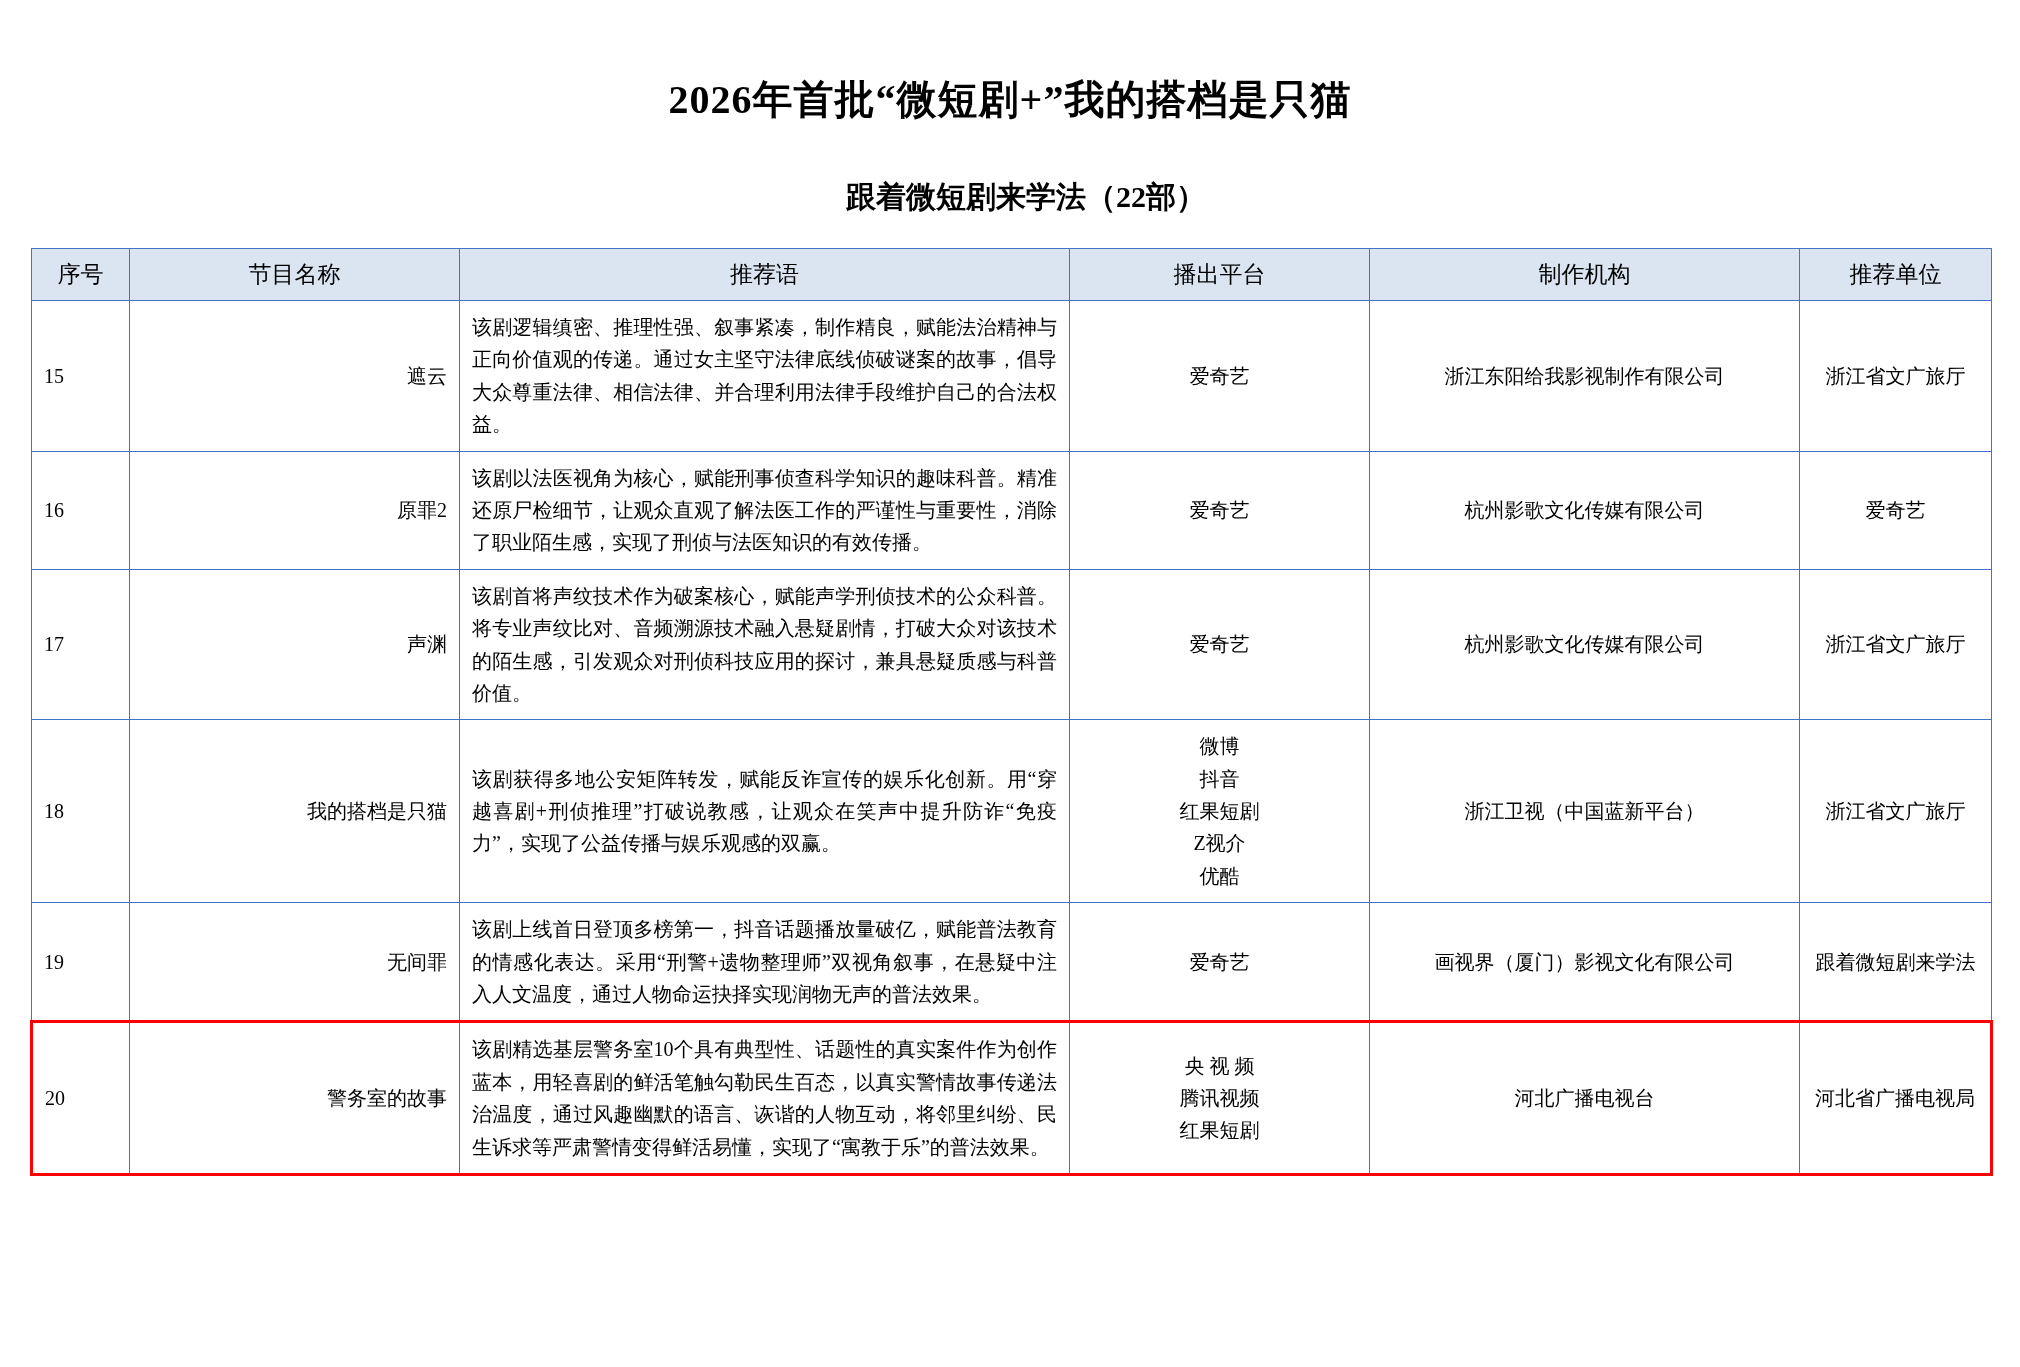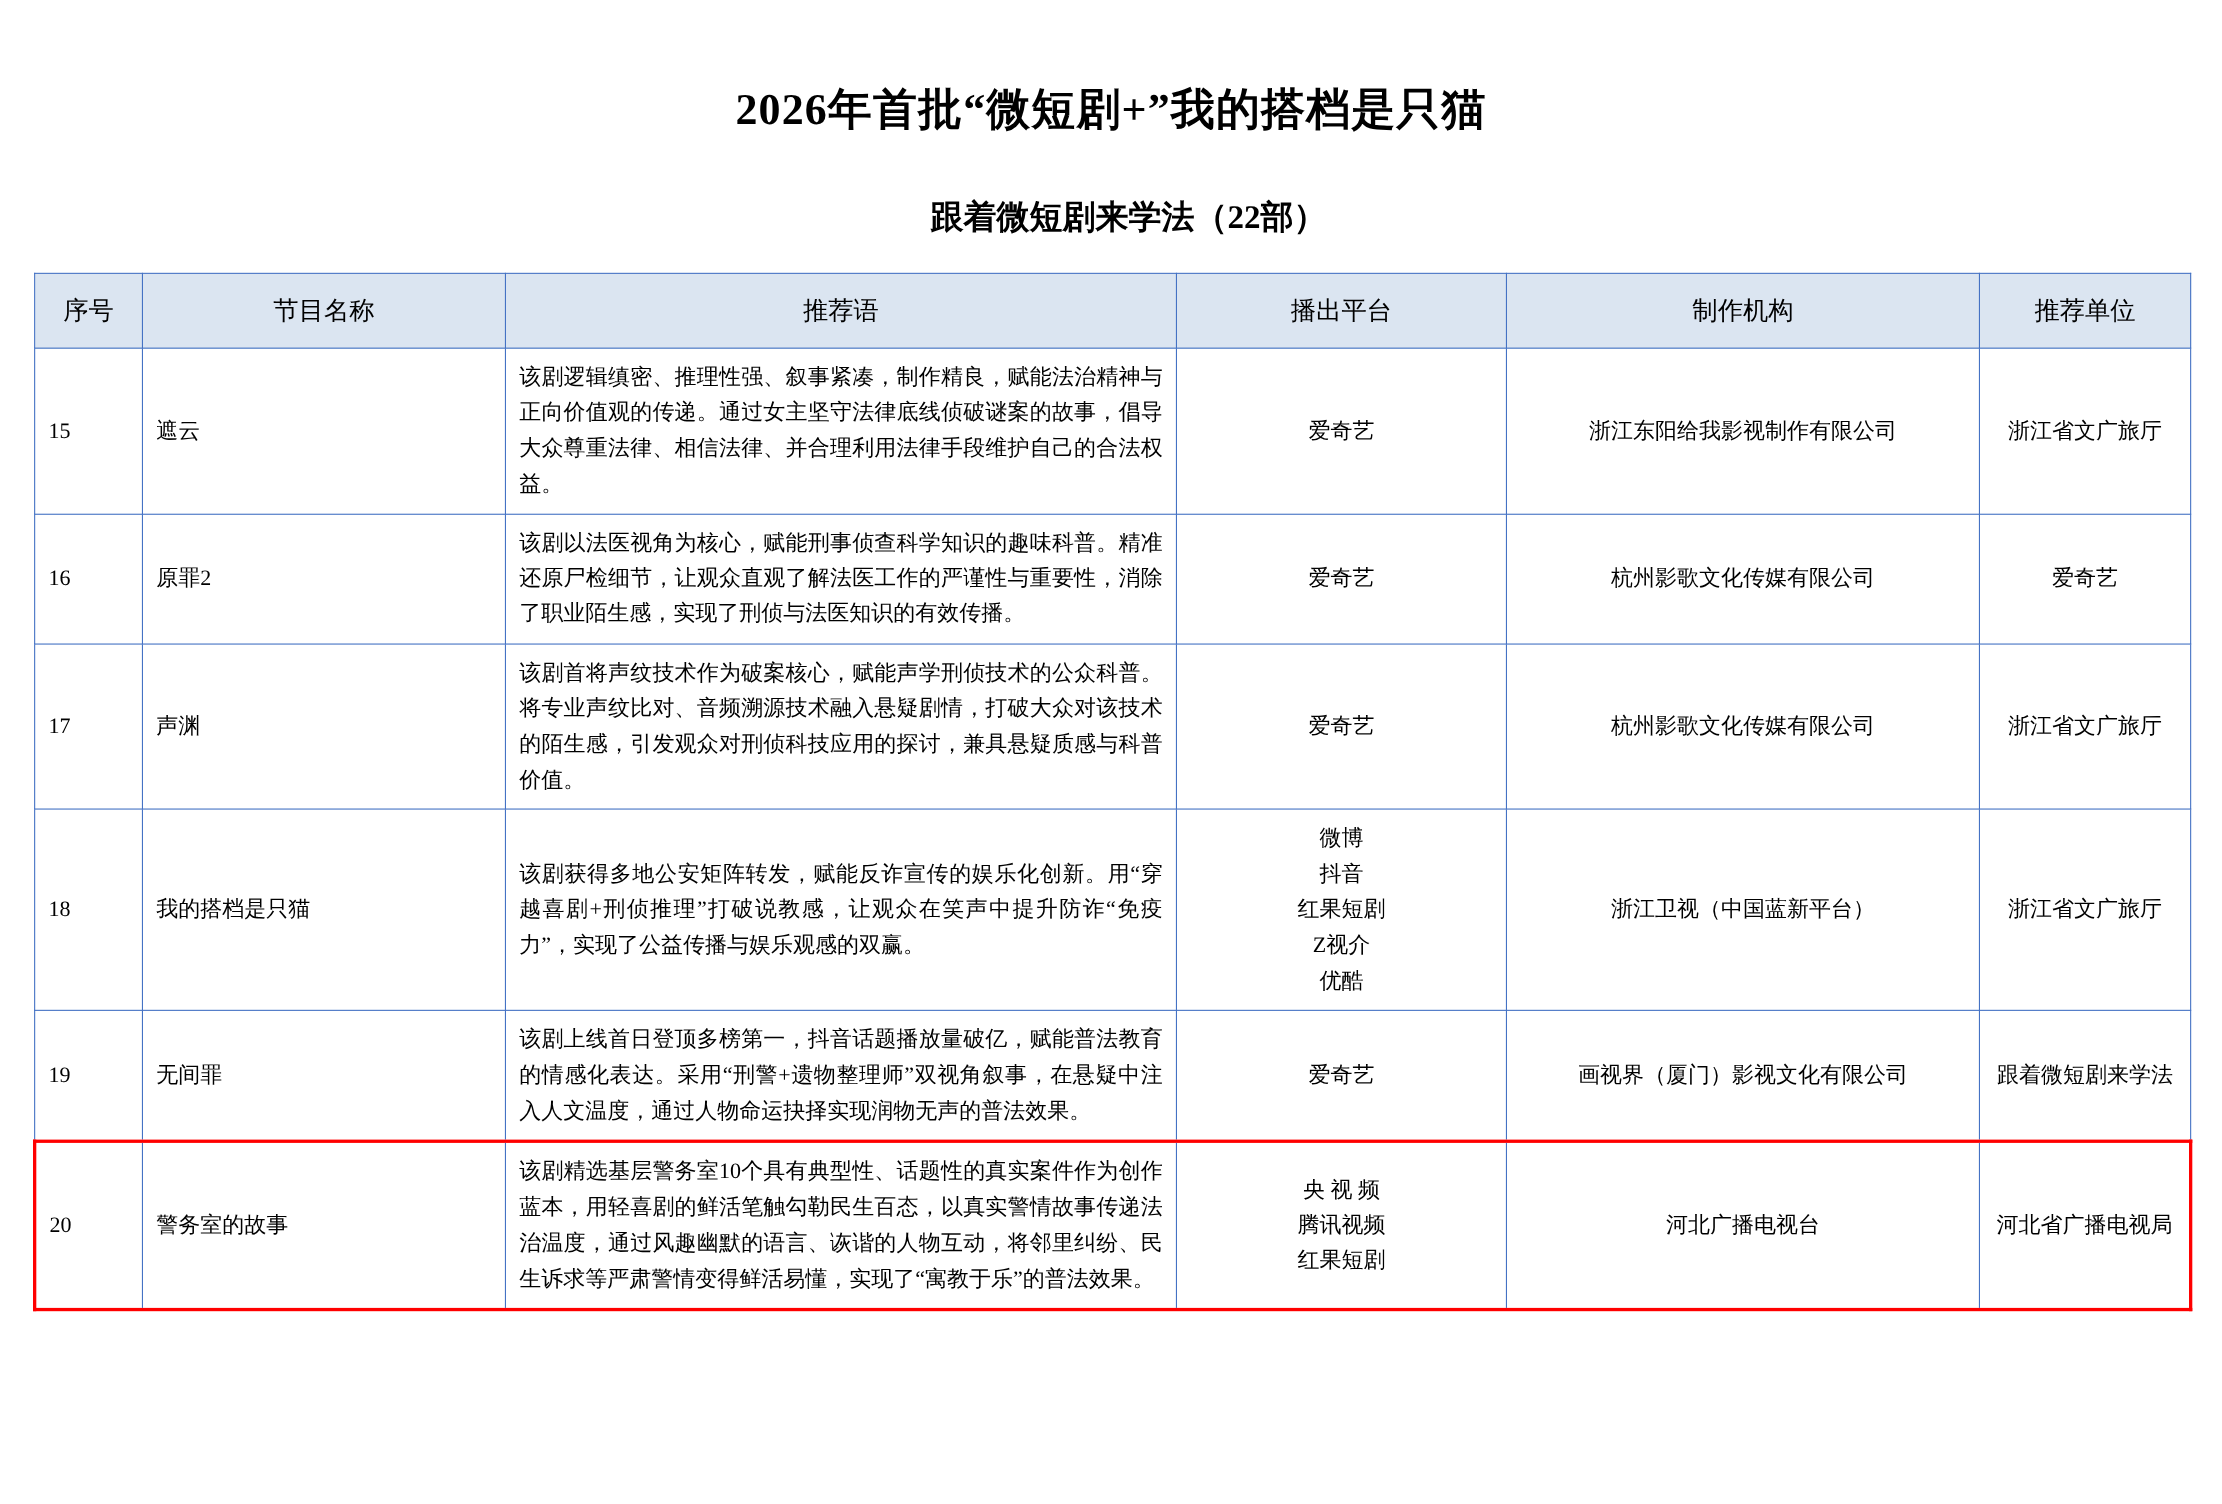--- a/index.html
+++ b/index.html
@@ -52,36 +52,36 @@
     vertical-align: middle;
     font-size: 20px;
     line-height: 1.62;
     padding: 10px 12px;
     box-sizing: border-box;
   }
   table.main-table thead th {
     background: #dbe5f1;
     text-align: center;
     font-weight: normal;
-    height: 68px;
+    height: 52px;
     padding: 6px 8px;
     font-size: 23px;
   }
   col.c-seq      { width: 98px; }
   col.c-title    { width: 330px; }
   col.c-desc     { width: 610px; }
   col.c-platform { width: 300px; }
   col.c-producer { width: 430px; }
   col.c-recommender { width: 192px; }
 
   td.seq {
     text-align: left;
   }
   td.title {
-    text-align: left;
+    text-align: right;
   }
   td.desc {
     text-align: justify;
     text-justify: inter-ideograph;
     line-height: 1.72;
     padding: 14px 16px;
   }
   td.platform {
     text-align: center;
     line-height: 1.6;

